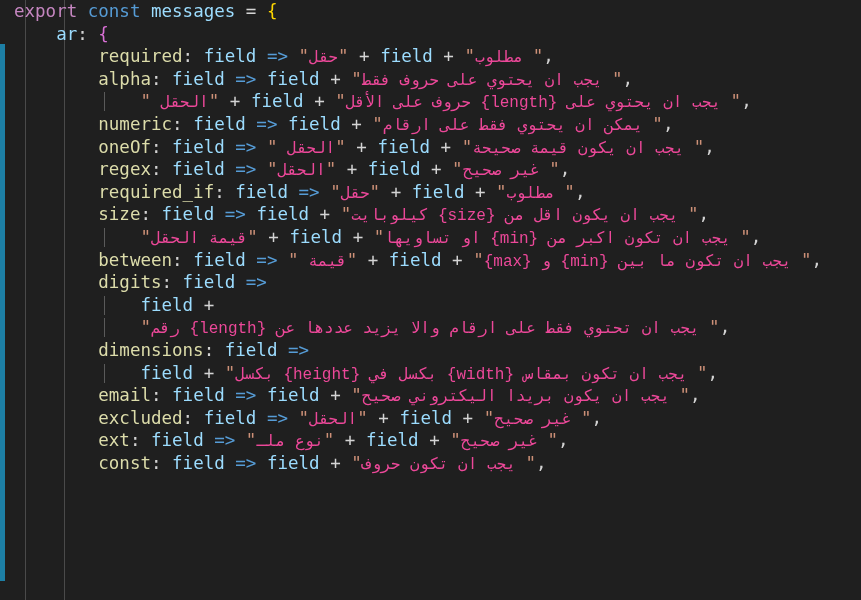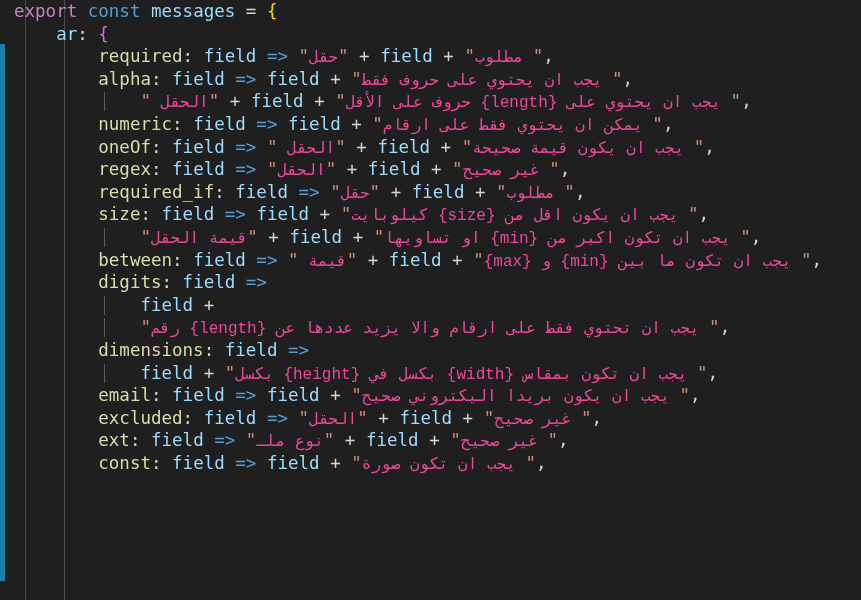--- a/index.html
+++ b/index.html
@@ -140,16 +140,16 @@
     <div class="line"><span>        </span><span class="prop">dimensions</span><span class="op">: </span><span class="var">field</span><span class="kw2"> =&gt; </span></div>
 
     <div class="line"><span class="lguide" style="left:104px"></span><span>            </span><span class="var">field</span><span class="op"> + </span><span class="str">"</span><span class="ar"> يجب ان تكون بمقاس {width} بكسل في {height} بكسل</span><span class="str">"</span><span class="op">,</span></div>
 
     <div class="line"><span>        </span><span class="prop">email</span><span class="op">: </span><span class="var">field</span><span class="kw2"> =&gt; </span><span class="var">field</span><span class="op"> + </span><span class="str">"</span><span class="ar"> يجب ان يكون بريدا اليكتروني صحيح</span><span class="str">"</span><span class="op">,</span></div>
 
     <div class="line"><span>        </span><span class="prop">excluded</span><span class="op">: </span><span class="var">field</span><span class="kw2"> =&gt; </span><span class="str">"</span><span class="ar">الحقل</span><span class="str">"</span><span class="op"> + </span><span class="var">field</span><span class="op"> + </span><span class="str">"</span><span class="ar"> غير صحيح</span><span class="str">"</span><span class="op">,</span></div>
 
     <div class="line"><span>        </span><span class="prop">ext</span><span class="op">: </span><span class="var">field</span><span class="kw2"> =&gt; </span><span class="str">"</span><span class="ar">نوع ملـ</span><span class="str">"</span><span class="op"> + </span><span class="var">field</span><span class="op"> + </span><span class="str">"</span><span class="ar"> غير صحيح</span><span class="str">"</span><span class="op">,</span></div>
 
-    <div class="line"><span>        </span><span class="prop">const</span><span class="op">: </span><span class="var">field</span><span class="kw2"> =&gt; </span><span class="var">field</span><span class="op"> + </span><span class="str">"</span><span class="ar"> يجب ان تكون صورة</span><span class="str">"</span><span class="op">,</span></div>
+    <div class="line"><span>        </span><span class="prop">const</span><span class="op">: </span><span class="var">field</span><span class="kw2"> =&gt; </span><span class="var">field</span><span class="op"> + </span><span class="str">"</span><span class="ar"> يجب ان تكون حروف</span><span class="str">"</span><span class="op">,</span></div>
 
   </div>
 </div>
 
 </body></html>

